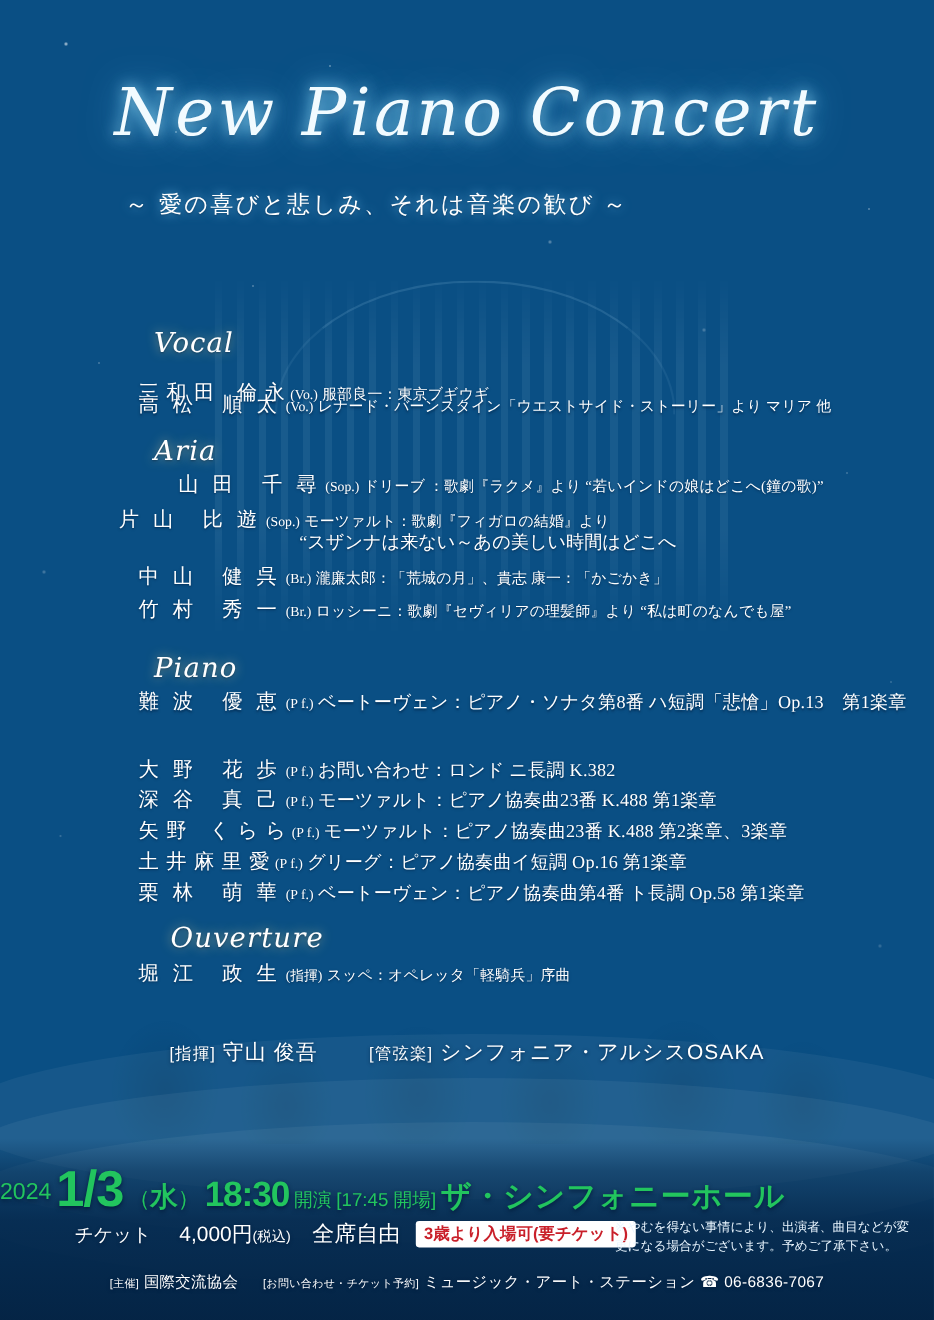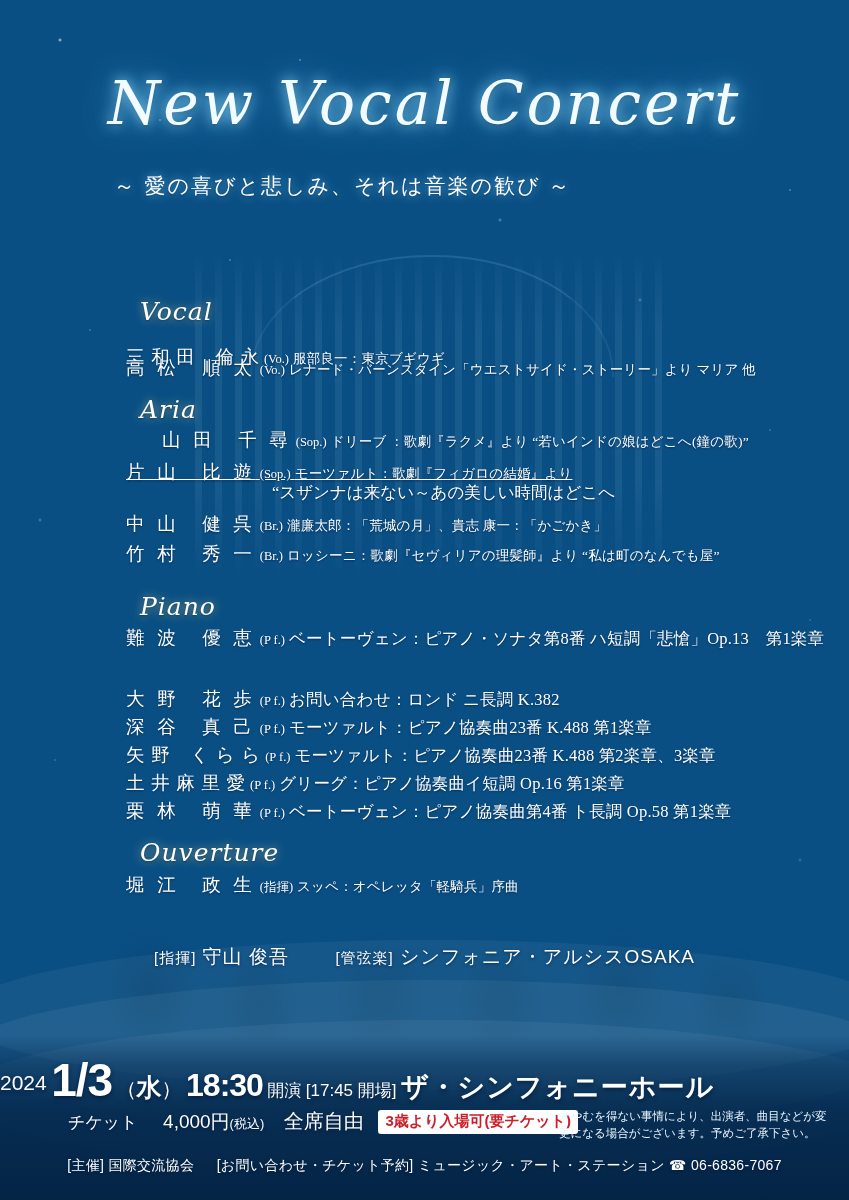--- a/index.html
+++ b/index.html
@@ -129,21 +129,21 @@
   .credits .lbl{font-size:15px;}
   .credits .gap{display:inline-block;width:34px;}
 
   
   .footer{
     position:absolute;left:0;bottom:0;width:849px;height:165px;
     background:linear-gradient(180deg, rgba(6,46,84,0) 0%, rgba(6,46,84,.55) 18%, rgba(5,40,76,.88) 45%, rgba(4,34,66,.95) 100%);
   }
   .dateline{
     position:absolute;left:0;top:1053px;width:693px;text-align:center;
-    color:#ffffff;white-space:nowrap;
+    color:#22c55e;white-space:nowrap;
     font-family:"Liberation Sans","DejaVu Sans",sans-serif;
     text-shadow:0 2px 4px rgba(0,25,55,.85);
   }
   .y{font-size:21px;vertical-align:6px;letter-spacing:0;}
   .big{font-size:46px;font-weight:bold;letter-spacing:-1px;}
   .mid{font-size:25px;font-weight:bold;}
   .dow{font-size:20px;}
   .sm{font-size:17px;}
   .hall{font-size:27px;font-weight:bold;letter-spacing:1px;}
 
@@ -166,57 +166,57 @@
     color:#eaf6ff;font-size:11.5px;line-height:1.5;
     font-family:"Liberation Sans","DejaVu Sans",sans-serif;
   }
   .note .star{margin-right:2px;}
   .orgline{
     position:absolute;left:0;top:1157px;width:849px;text-align:center;
     color:#fff;font-size:14px;letter-spacing:.3px;
     font-family:"Liberation Sans","DejaVu Sans",sans-serif;
     text-shadow:0 1px 3px rgba(0,25,55,.8);
   }
-  .orgline .lbl{font-size:14px;text-align:center;}
+  .orgline .lbl{font-size:10px;text-align:center;}
 </style>
 </head>
 <body>
 
 <div class="poster">
   <div class="organ"></div>
   <div class="organ-arch"></div>
   <div class="orchestra"></div>
   <div class="wave wave1"></div>
   <div class="wave wave2"></div>
   <div class="wave wave3"></div>
 
   <div class="content">
 
-    <div class="title">New Vocal Concert</div>
+    <div class="title">New Piano Concert</div>
     <div class="subtitle">～ 愛の喜びと悲しみ、それは音楽の歓び ～</div>
 
     <div class="section-head" style="left:140px;top:297px;">Vocal</div>
     <div class="entry" style="left:126px;top:344px;text-align:right;">
       <span class="nm">三 和 田　倫 永</span>
       <span class="role">(Vo.)</span>
       <span class="work work-sm">服部良一：東京ブギウギ</span>
     </div>
     <div class="entry" style="left:126px;top:355px;">
       <span class="nm nm-sp">高 松　順 太</span>
       <span class="role">(Vo.)</span>
       <span class="work work-sm">レナード・バーンスタイン「ウエストサイド・ストーリー」より マリア 他</span>
     </div>
 
     <div class="section-head" style="left:140px;top:395px;">Aria</div>
     <div class="entry" style="left:126px;top:427px;margin-left:36px;">
       <span class="nm nm-sp">山 田　千 尋</span>
       <span class="role">(Sop.)</span>
       <span class="work work-sm">ドリーブ ：歌劇『ラクメ』より “若いインドの娘はどこへ(鐘の歌)”</span>
     </div>
-    <div class="entry" style="left:126px;top:459px;text-decoration:underline;">
+    <div class="entry" style="left:108px;top:459px;">
       <span class="nm nm-sp">片 山　比 遊</span>
       <span class="role">(Sop.)</span>
       <span class="work work-sm">モーツァルト：歌劇『フィガロの結婚』より</span>
     </div>
     <div class="work-2" style="left:272px;top:482px;">“スザンナは来ない～あの美しい時間はどこへ</div>
     <div class="entry" style="left:126px;top:511px;">
       <span class="nm nm-sp">中 山　健 呉</span>
       <span class="role">(Br.)</span>
       <span class="work work-sm">瀧廉太郎：「荒城の月」、貴志 康一：「かごかき」</span>
     </div>
@@ -251,21 +251,21 @@
       <span class="nm">土 井 麻 里 愛</span>
       <span class="role">(P f.)</span>
       <span class="work">グリーグ：ピアノ協奏曲イ短調 Op.16 第1楽章</span>
     </div>
     <div class="entry" style="left:126px;top:798px;">
       <span class="nm nm-sp">栗 林　萌 華</span>
       <span class="role">(P f.)</span>
       <span class="work">ベートーヴェン：ピアノ協奏曲第4番 ト長調 Op.58 第1楽章</span>
     </div>
 
-    <div class="section-head" style="left:140px;top:838px;">Ouverture</div>
+    <div class="section-head" style="left:155px;top:838px;">Ouverture</div>
     <div class="entry" style="left:126px;top:872px;">
       <span class="nm nm-sp">堀 江　政 生</span>
       <span class="role">(指揮)</span>
       <span class="work work-sm">スッペ：オペレッタ「軽騎兵」序曲</span>
     </div>
 
     <div class="credits">
       <span class="lbl">[指揮]</span>
       <span>守山 俊吾</span>
       <span class="gap"></span>

